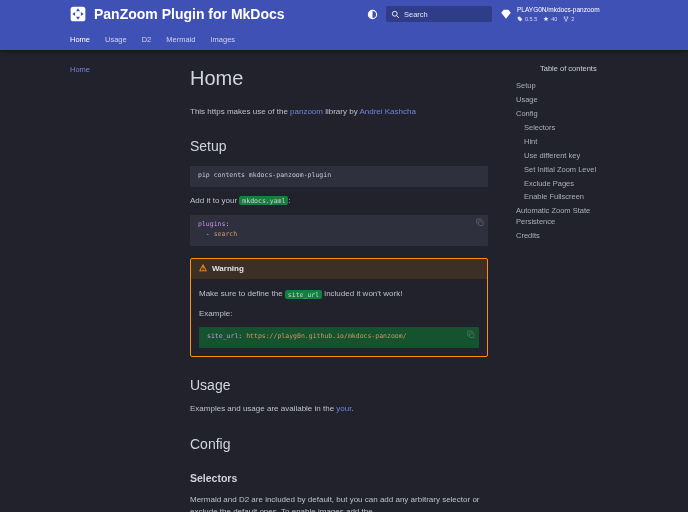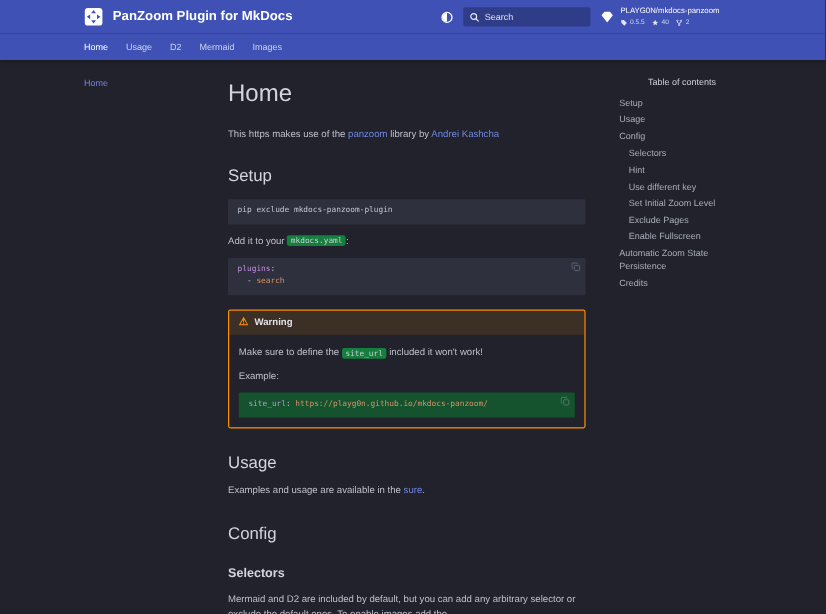--- a/index.html
+++ b/index.html
@@ -4,21 +4,21 @@
 <style>
   * { margin:0; padding:0; box-sizing:border-box; }
   html,body { width:688px; height:512px; overflow:hidden; background:#21222c;
     font-family:"Liberation Sans",sans-serif; position:relative; }
   a { text-decoration:none; }
 
   
   .header { background:#3f51b5; height:28px; position:relative; z-index:3; }
   .header-inner { width:548px; margin:0 auto; height:100%; display:flex; align-items:center; gap:8px; }
   .logo { width:16px; height:16px; flex:none; display:flex; cursor:pointer; }
-  .site-title { color:#fff; font-size:11px; font-weight:700; flex:none; cursor:pointer; }
+  .site-title { color:#fff; font-size:14px; font-weight:700; flex:none; cursor:pointer; }
   .spacer { flex:1; }
   .theme-toggle { display:flex; align-items:center; cursor:pointer; flex:none; }
   .search { width:106px; height:16px; background:rgba(0,0,0,.25); border-radius:2px;
     display:flex; align-items:center; gap:4px; padding:0 5px; flex:none; }
   .search input { background:none; border:none; outline:none; color:#fff; font-size:7.5px;
     width:100%; font-family:"Liberation Sans",sans-serif; }
   .search input::placeholder { color:rgba(255,255,255,.85); }
   .repo { width:118px; display:flex; align-items:center; gap:5px; color:#fff; flex:none; cursor:pointer; }
   .repo-meta { display:flex; flex-direction:column; }
   .repo-name { font-size:6.5px; line-height:1.25; color:#fff; }
@@ -158,21 +158,21 @@
     </aside>
 
   <main class="content">
     <h1>Home</h1>
 
     <p><span>This https makes use of the </span><a href="#" class="link">panzoom</a><span> library by </span><a href="#" class="link">Andrei Kashcha</a></p>
 
     <h2>Setup</h2>
 
     <div class="codeblock">
-        <div class="cl"><span class="tk-p">pip exclude mkdocs-panzoom-plugin</span></div>
+        <div class="cl"><span class="tk-p">pip contents mkdocs-panzoom-plugin</span></div>
       </div>
 
     <p><span>Add it to your </span><code class="inline">mkdocs.yaml</code><span>:</span></p>
 
     <div class="codeblock">
       <span class="copy-btn">
           <svg width="8" height="9" viewBox="0 0 24 24" fill="none" stroke="#9aa0ae" stroke-width="2.2">
             <rect x="8" y="8" width="13" height="13" rx="2"></rect>
             <path d="M5 16H4a2 2 0 01-2-2V4a2 2 0 012-2h10a2 2 0 012 2v1"></path>
           </svg>
@@ -196,21 +196,21 @@
                 <path d="M5 16H4a2 2 0 01-2-2V4a2 2 0 012-2h10a2 2 0 012 2v1"></path>
               </svg>
             </span>
         <div class="cl"><span class="tk-k">site_url</span><span class="tk-p">: </span><span class="tk-s">https://playg0n.github.io/mkdocs-panzoom/</span></div>
           </div>
       </div>
     </div>
 
     <h2>Usage</h2>
 
-    <p><span>Examples and usage are available in the </span><a href="#" class="link">sure</a><span>.</span></p>
+    <p><span>Examples and usage are available in the </span><a href="#" class="link">your</a><span>.</span></p>
 
     <h2>Config</h2>
 
     <h3>Selectors</h3>
 
     <p><span>Mermaid and D2 are included by default, but you can add any arbitrary selector or exclude the default ones. To enable images add the </span></p>
 
   </main>
 
   <aside class="toc">

